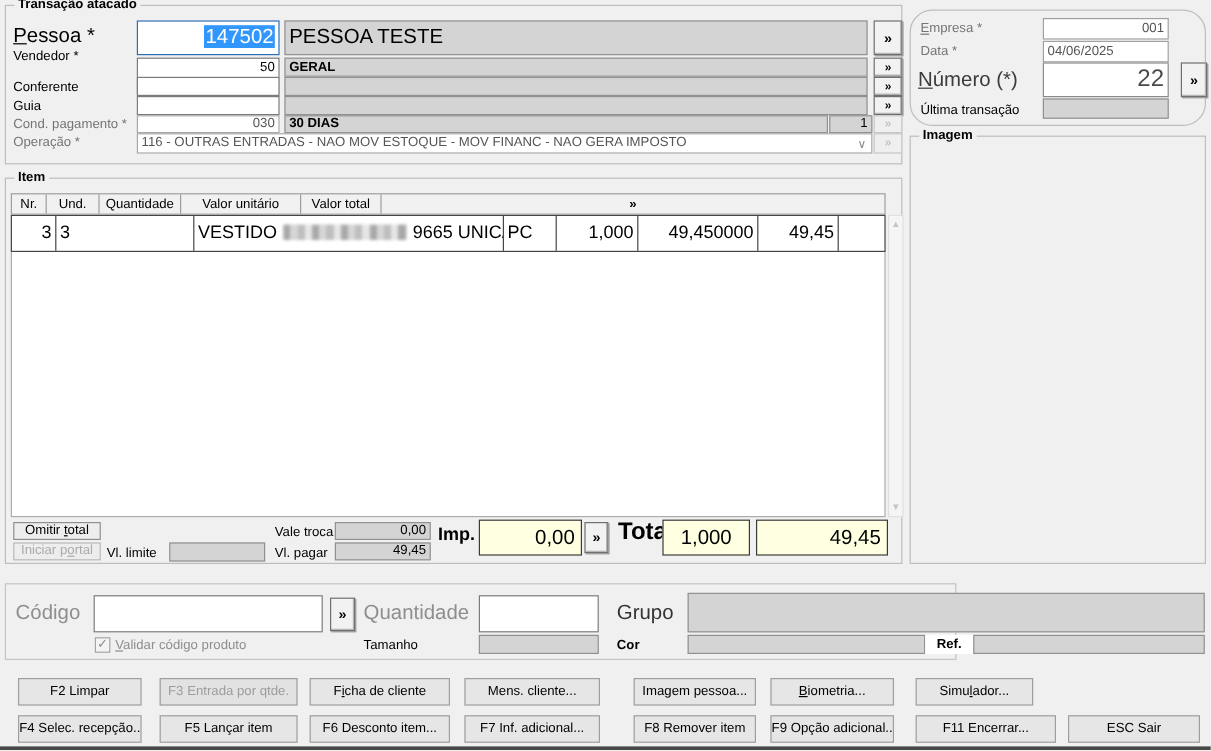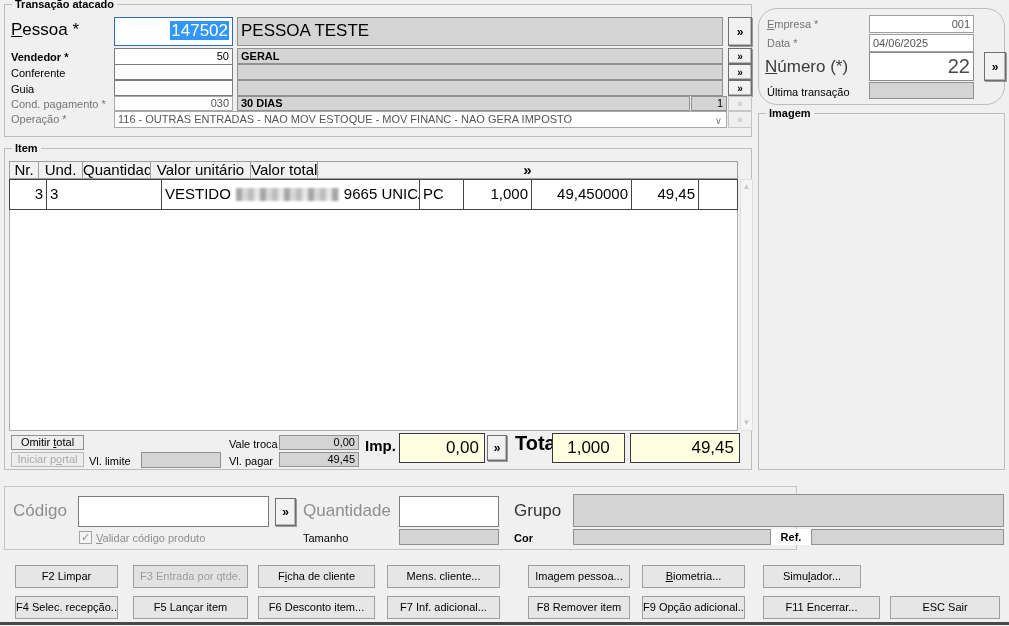--- a/index.html
+++ b/index.html
@@ -56,21 +56,21 @@
     font-size:11px; line-height:13px; text-align:center; cursor:pointer;
     padding:0; color:#000; font-family:"Liberation Sans", sans-serif;
   }
   .btn-sm.dis { color:#ABABAB; border-color:#B9B9B9; }
   .sel { background:#3297FD; color:#fff; padding:0 1px; }
   .thead {
     position:absolute; display:flex; border:1px solid #9E9E9E; background:#F1F1F1;
   }
   .th {
     border-right:1px solid #9E9E9E; text-align:center; line-height:16px;
-    font-size:15px; overflow:hidden; white-space:nowrap; cursor:pointer;
+    font-size:11px; overflow:hidden; white-space:nowrap; cursor:pointer;
   }
   .th:last-child { border-right:none; }
   .tbody-bg { position:absolute; background:#fff; border:1px solid #ABABAB; }
   .trow {
     position:absolute; display:flex; background:#fff; border:1px solid #454545;
     font-size:15px; line-height:28px; cursor:pointer;
   }
   .td {
     border-right:1px solid #454545; padding:0 3px; overflow:hidden; white-space:nowrap;
   }
@@ -102,21 +102,21 @@
 <body>
 
 <div class="grp" style="left:4px; top:4px; width:748px; height:133px;">
   <div class="legend">Transação atacado</div>
 
   <div class="lbl lbl-big" style="left:6px; top:15px;"><u>P</u>essoa *</div>
   <div class="inp right" style="left:109px; top:12px; width:119px; height:29px; border:1px solid #2A6DB5; font-size:17px; line-height:26px;"><span class="sel">147502</span></div>
   <div class="ro" style="left:232px; top:12px; width:486px; height:29px; font-size:17px; line-height:26px;">PESSOA TESTE</div>
   <button class="more" style="left:723px; top:12px; width:24px; height:29px;">»</button>
 
-  <div class="lbl" style="left:6px; top:46px;font-weight:bold;">Vendedor *</div>
+  <div class="lbl" style="left:6px; top:36px;">Vendedor *</div>
   <div class="inp right" style="left:109px; top:43px; width:119px; height:31px; line-height:14px;">50</div>
   <div class="ro bold" style="left:232px; top:43px; width:486px; height:16px; line-height:14px;">GERAL</div>
   <button class="more" style="left:723px; top:43px; width:24px; height:16px; font-size:10px;">»</button>
 
   <div class="lbl" style="left:6px; top:62px;">Conferente</div>
   <div class="inp right" style="left:109px; top:59px; width:119px; height:16px; line-height:14px;"></div>
   <div class="ro" style="left:232px; top:59px; width:486px; height:16px; line-height:14px;"></div>
   <button class="more" style="left:723px; top:59px; width:24px; height:16px; font-size:10px;">»</button>
 
   <div class="lbl" style="left:6px; top:78px;">Guia</div>

